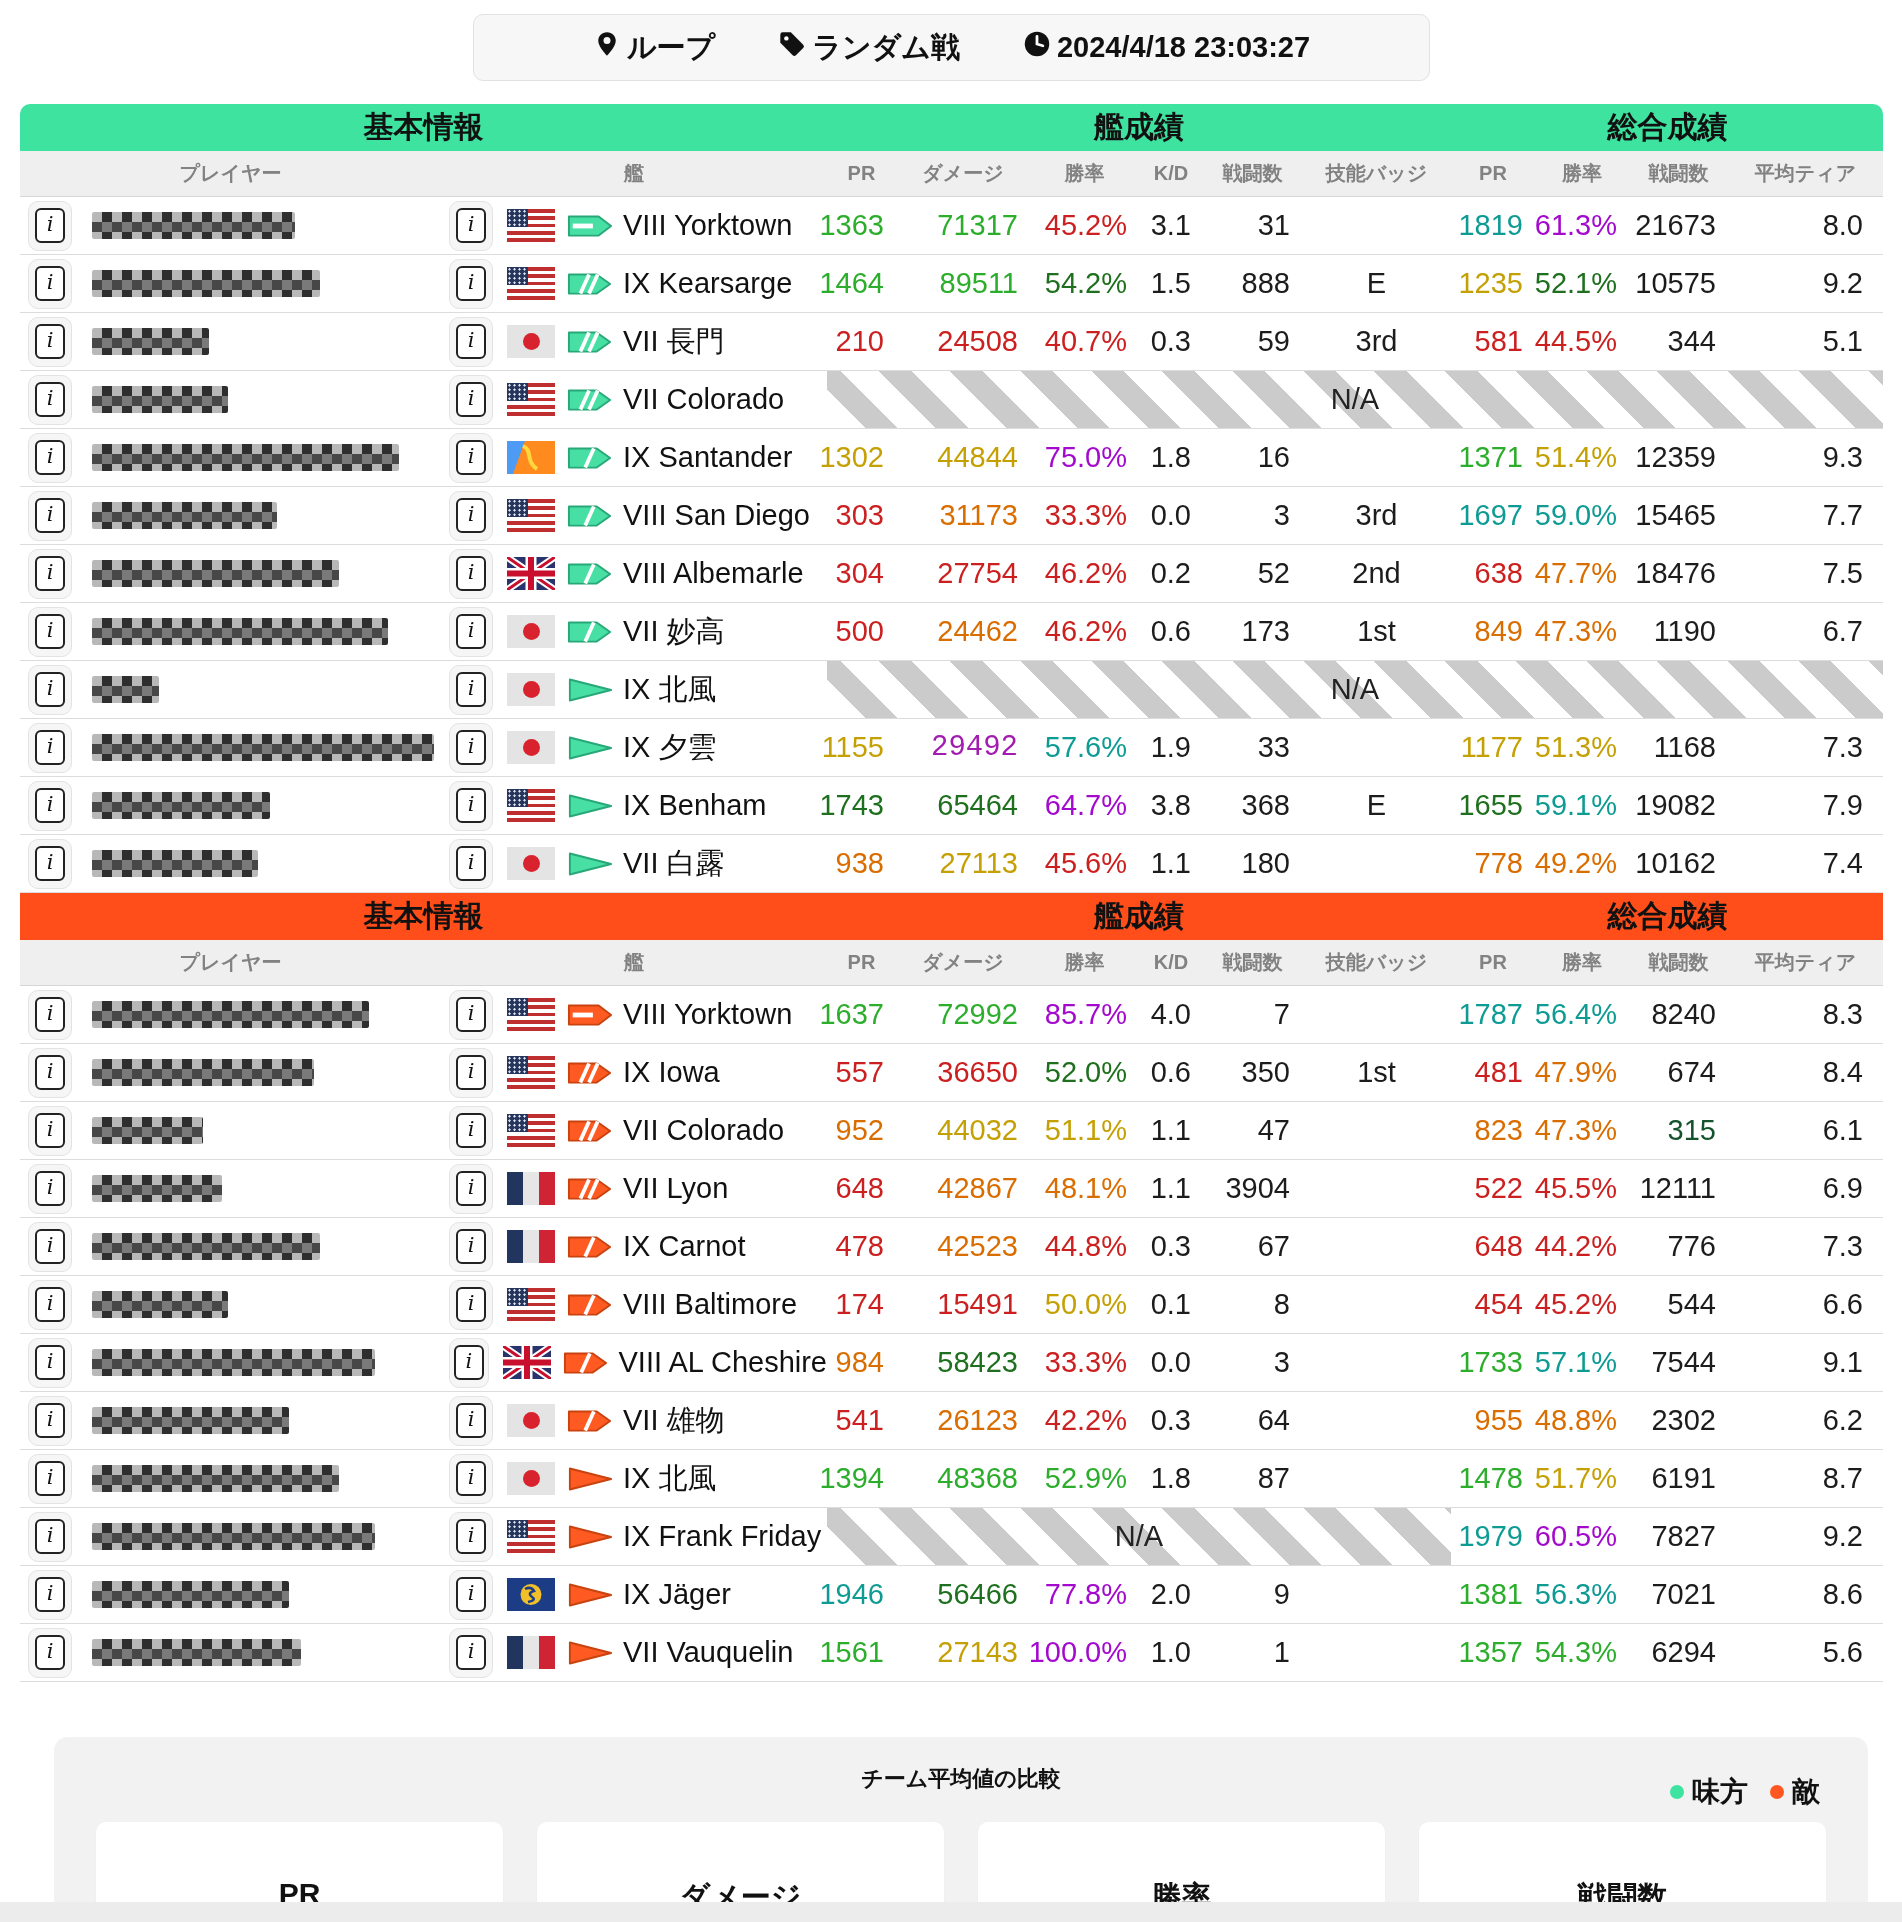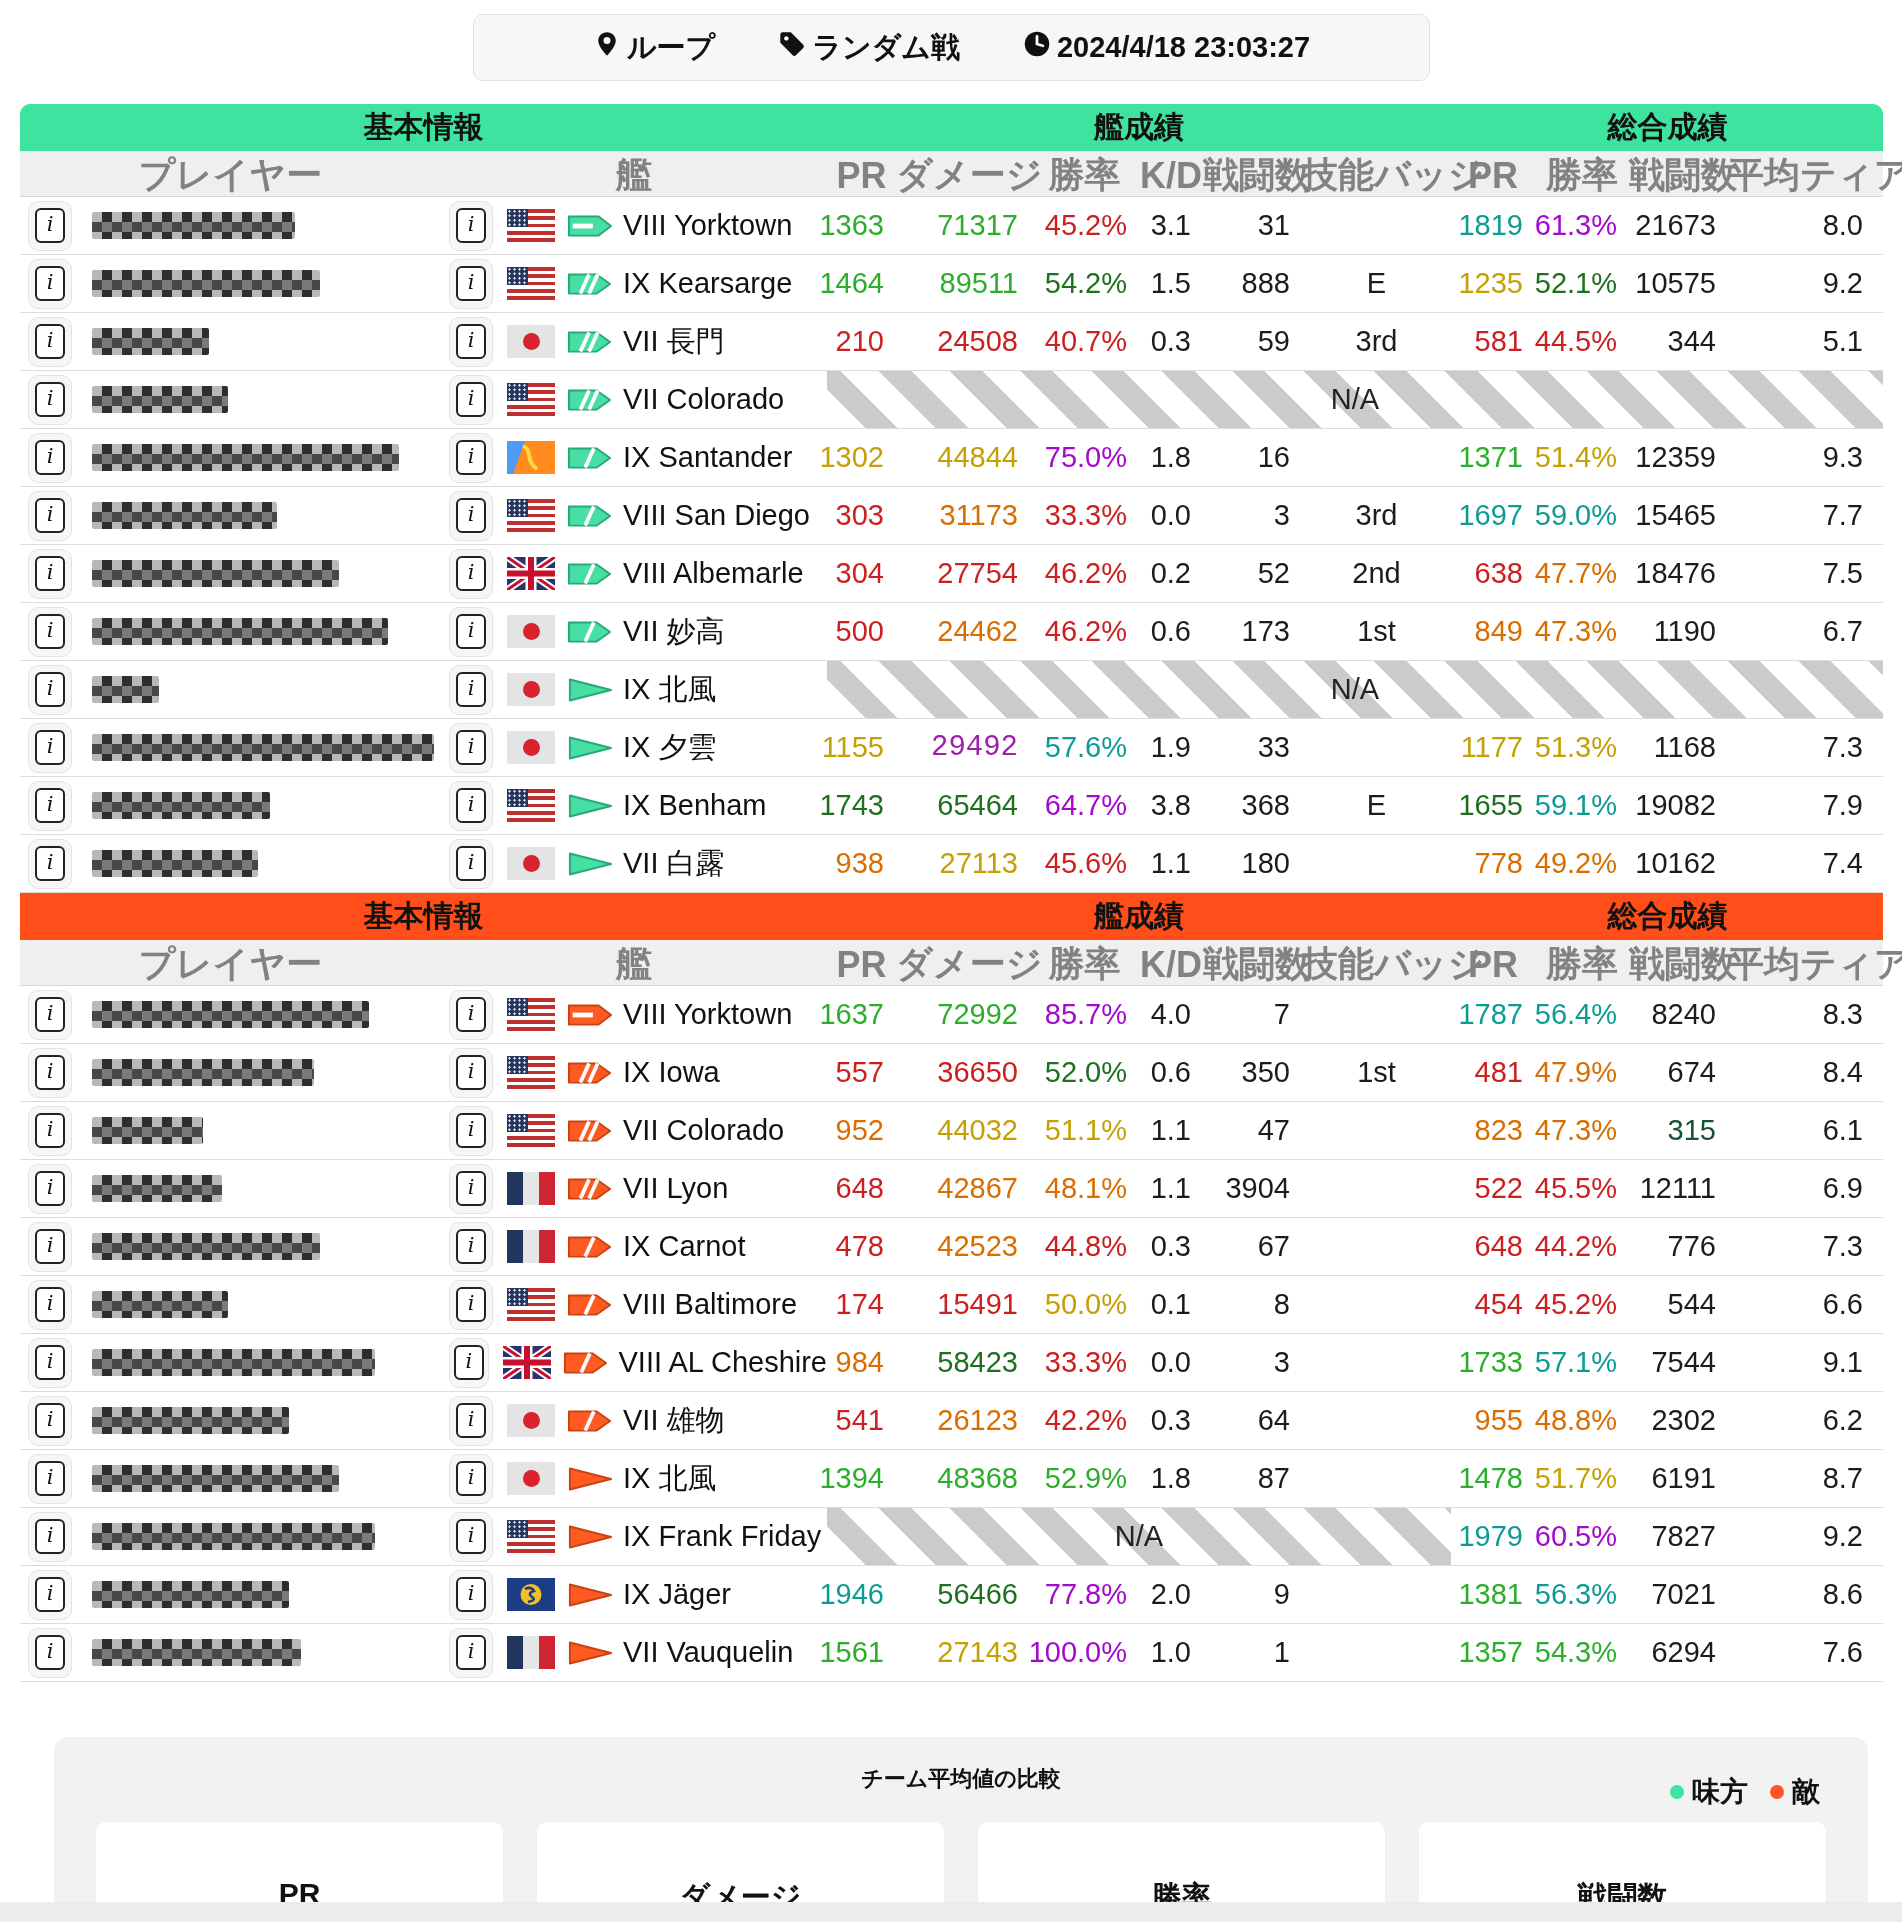--- a/index.html
+++ b/index.html
@@ -10,21 +10,21 @@
     border-radius:10px;height:67px;padding:0 119px;box-sizing:border-box;}
   .chip-item{display:flex;align-items:center;gap:6px;font-size:29px;font-weight:600;color:#111;}
   
   .match-table{margin:23px 20px 0 20px;width:1863px;}
   .grid{display:grid;grid-template-columns:421px 386px 69px 134px 109px 64px 99px 149px 84px 94px 99px 155px;}
   .band{display:grid;grid-template-columns:807px 624px 433px;height:47px;align-items:center;}
   .band.ally{background:#3fe3a0;border-radius:10px 10px 0 0;}
   .band.enemy{background:#ff4e1a;}
   .band span{text-align:center;font-size:30px;font-weight:bold;color:#111;}
   .cols-row{background:#efefef;height:45px;align-items:center;border-bottom:1px solid #d6d6d6;}
-  .cols-row span{text-align:center;font-size:36px;font-weight:bold;color:#828282;white-space:nowrap;}
+  .cols-row span{text-align:center;font-size:20px;font-weight:bold;color:#828282;white-space:nowrap;}
   .row{height:57px;align-items:center;border-bottom:1px solid #dcdcdc;background:#fff;}
   .cell{display:flex;align-items:center;height:100%;}
   .num{justify-content:flex-end;padding-right:12px;box-sizing:border-box;font-size:29px;white-space:nowrap;}
   .num.tier{padding-right:20px;}
   .ctr{justify-content:center;font-size:29px;}
   .info-btn{margin-left:8px;width:44px;height:50px;background:#f6f6f6;border:1px solid #e3e3e3;
     border-radius:10px;display:flex;align-items:center;justify-content:center;cursor:pointer;padding:0;}
   .info-glyph{display:inline-block;width:26px;height:31px;border:2px solid #222;border-radius:6px;
     font-family:"DejaVu Serif",serif;font-style:italic;font-size:21px;line-height:29px;text-align:center;color:#111;background:#fff;}
   .mosaic{display:inline-block;height:27px;margin-left:20px;border-radius:2px;opacity:.92;
@@ -1322,21 +1322,21 @@
         <div class="cell num">
           <span style="color: rgb(44, 173, 44);">1357</span>
         </div>
         <div class="cell num">
           <span style="color: rgb(44, 173, 44);">54.3%</span>
         </div>
         <div class="cell num">
           <span style="color: rgb(28, 28, 28);">6294</span>
         </div>
         <div class="cell num tier">
-          <span style="color: rgb(28, 28, 28);">7.6</span>
+          <span style="color: rgb(28, 28, 28);">5.6</span>
         </div>
       </div>
     </div>
 </div>
 
 <div class="compare">
   <div class="compare-title">チーム平均値の比較</div>
   <div class="legend">
     <div class="legend-item">
       <span class="dot" id="dot-ally" style="background: rgb(63, 227, 160);"></span>

